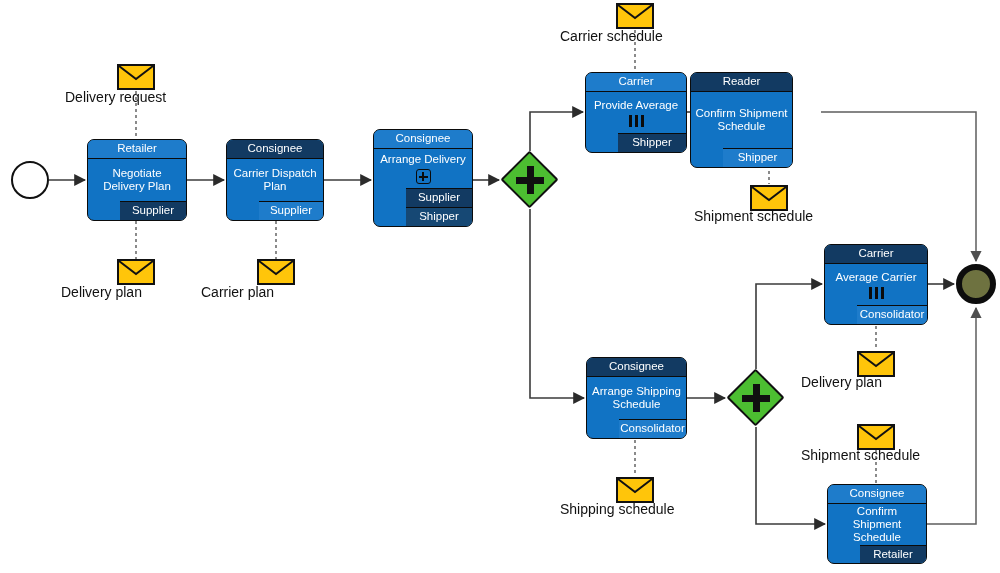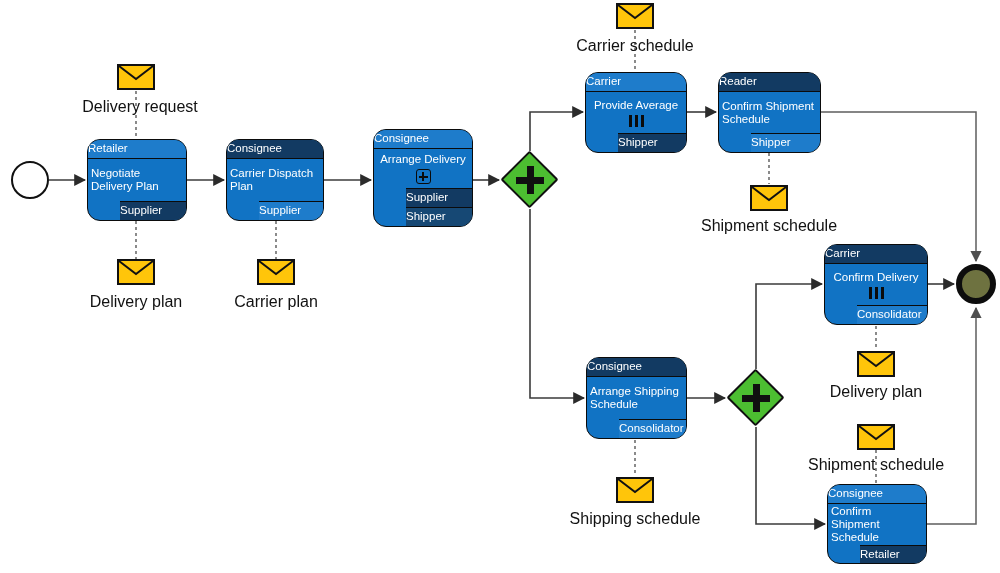--- a/index.html
+++ b/index.html
@@ -5,22 +5,22 @@
   html,body{margin:0;padding:0;background:#ffffff;}
   #canvas{
     position:relative;width:1000px;height:573px;background:#ffffff;
     font-family:"Liberation Sans", sans-serif;overflow:hidden;
   }
   #wires{position:absolute;left:0;top:0;width:1000px;height:573px;}
 
   
   .task{
     position:absolute;box-sizing:border-box;
-    border:1.6px solid #0b0b0b;border-radius:13px;overflow:hidden;
-    background:#1173C4;color:#fff;font-size:11.5px;
+    border:1.6px solid #0b0b0b;border-radius:7px;overflow:hidden;
+    background:#1173C4;color:#fff;font-size:11.5px;text-align:center;
     display:flex;flex-direction:column;
   }
   .band{flex:0 0 18px;line-height:17px;white-space:nowrap;overflow:hidden;}
   .hdr{border-bottom:1px solid #0b0b0b;}
   .ftr{border-top:1px solid #0b0b0b;margin-left:32px;}
   .blue{background:#1E7CCB;}
   .navy{background:#123A62;}
   .navy2{background:#164874;}
   .task .body{
     flex:1 1 auto;display:flex;flex-direction:column;align-items:center;
@@ -58,22 +58,22 @@
     background:#4CBE31;border:2px solid #101010;transform:rotate(45deg);
     box-sizing:border-box;border-radius:2px;
   }
   .gateway .ph,.gateway .pv{position:absolute;background:#101010;}
   .gateway .ph{left:15px;top:25.5px;width:28px;height:7px;}
   .gateway .pv{left:25.5px;top:15px;width:7px;height:28px;}
 
   
   .msg{position:absolute;width:38px;height:26px;}
   .msg-label{
-    position:absolute;width:150px;text-align:center;font-size:16px;
-    color:#111;line-height:13px;white-space:nowrap;margin-top:9px;
+    position:absolute;width:150px;font-size:14px;
+    color:#111;line-height:13px;white-space:nowrap;
   }
 </style>
 </head>
 <body>
 
 <div id="canvas">
 
   <svg id="wires" viewBox="0 0 1000 573">
     <defs>
       <marker id="arr" viewBox="0 0 10 10" refX="9" refY="5" markerWidth="7.5" markerHeight="7.5" orient="auto-start-reverse">
@@ -160,40 +160,40 @@
       <span class="txt">Provide Average</span>
       <span class="mi">
           <i></i>
           <i></i>
           <i></i>
         </span>
     </div>
     <div class="band ftr navy">Shipper</div>
   </div>
 
-  <div class="task" style="left:718px;top:72px;width:103px;height:81px;">
+  <div class="task" style="left:690px;top:72px;width:103px;height:96px;">
     <div class="band hdr navy">Reader</div>
     <div class="body">
         <span class="txt">Confirm Shipment Schedule</span>
       </div>
     <div class="band ftr blue">Shipper</div>
   </div>
 
   <div class="task" style="left:586px;top:357px;width:101px;height:82px;">
     <div class="band hdr navy">Consignee</div>
     <div class="body">
         <span class="txt">Arrange Shipping Schedule</span>
       </div>
     <div class="band ftr blue">Consolidator</div>
   </div>
 
   <div class="task" style="left:824px;top:244px;width:104px;height:81px;">
     <div class="band hdr navy">Carrier</div>
     <div class="body">
-      <span class="txt">Confirm Delivery</span>
+      <span class="txt">Average Carrier</span>
       <span class="mi">
           <i></i>
           <i></i>
           <i></i>
         </span>
     </div>
     <div class="band ftr blue">Consolidator</div>
   </div>
 
   <div class="task" style="left:827px;top:484px;width:100px;height:80px;">

